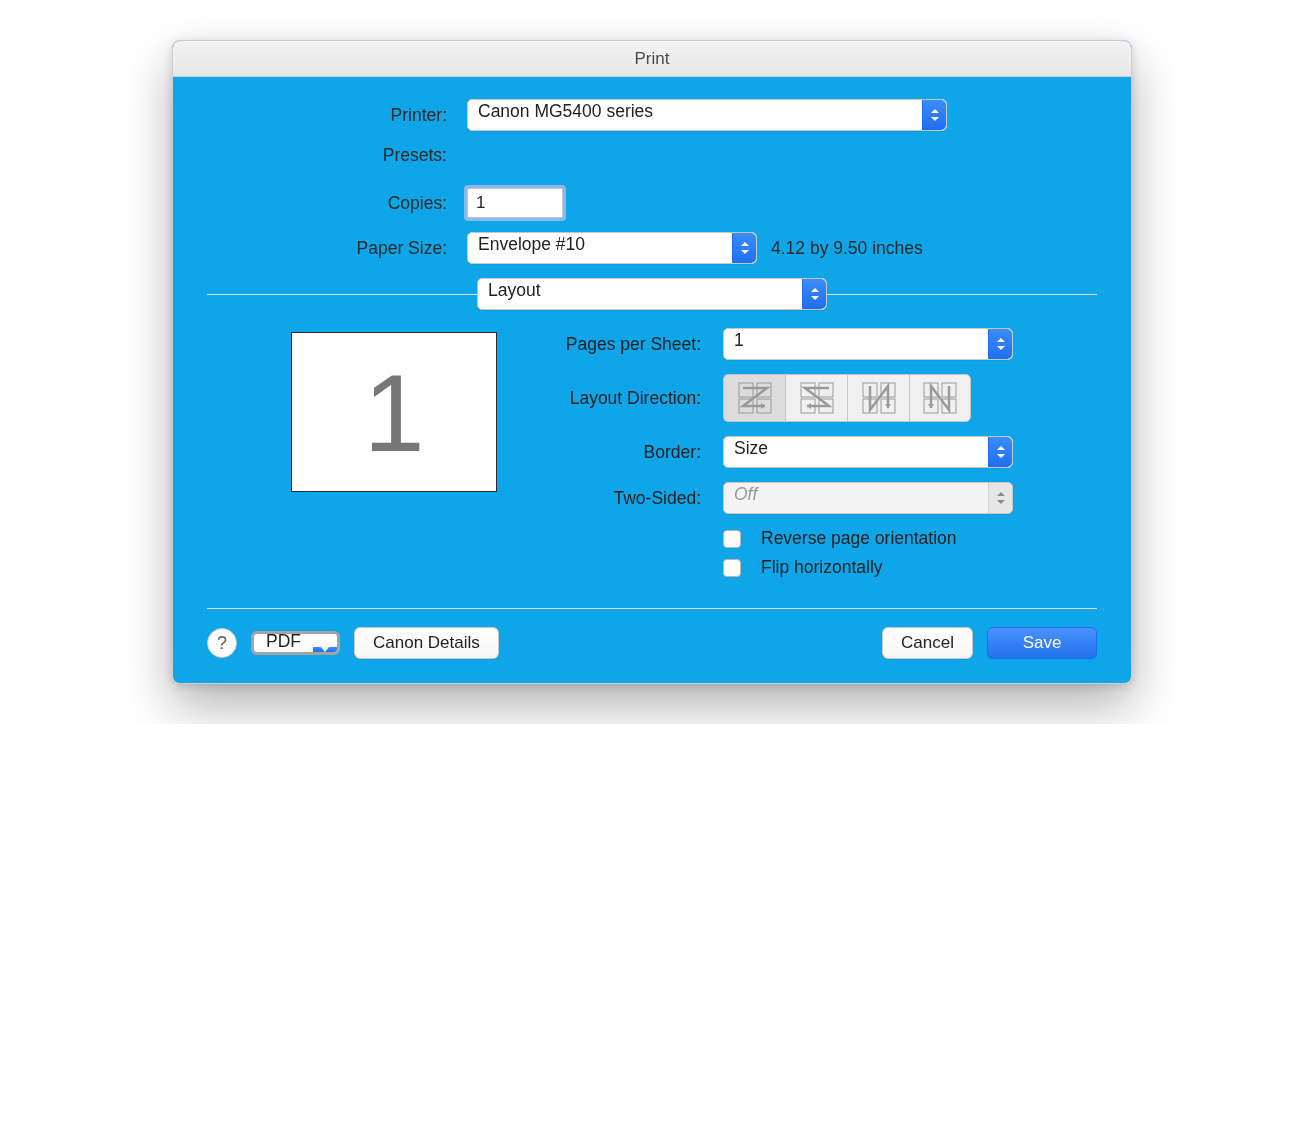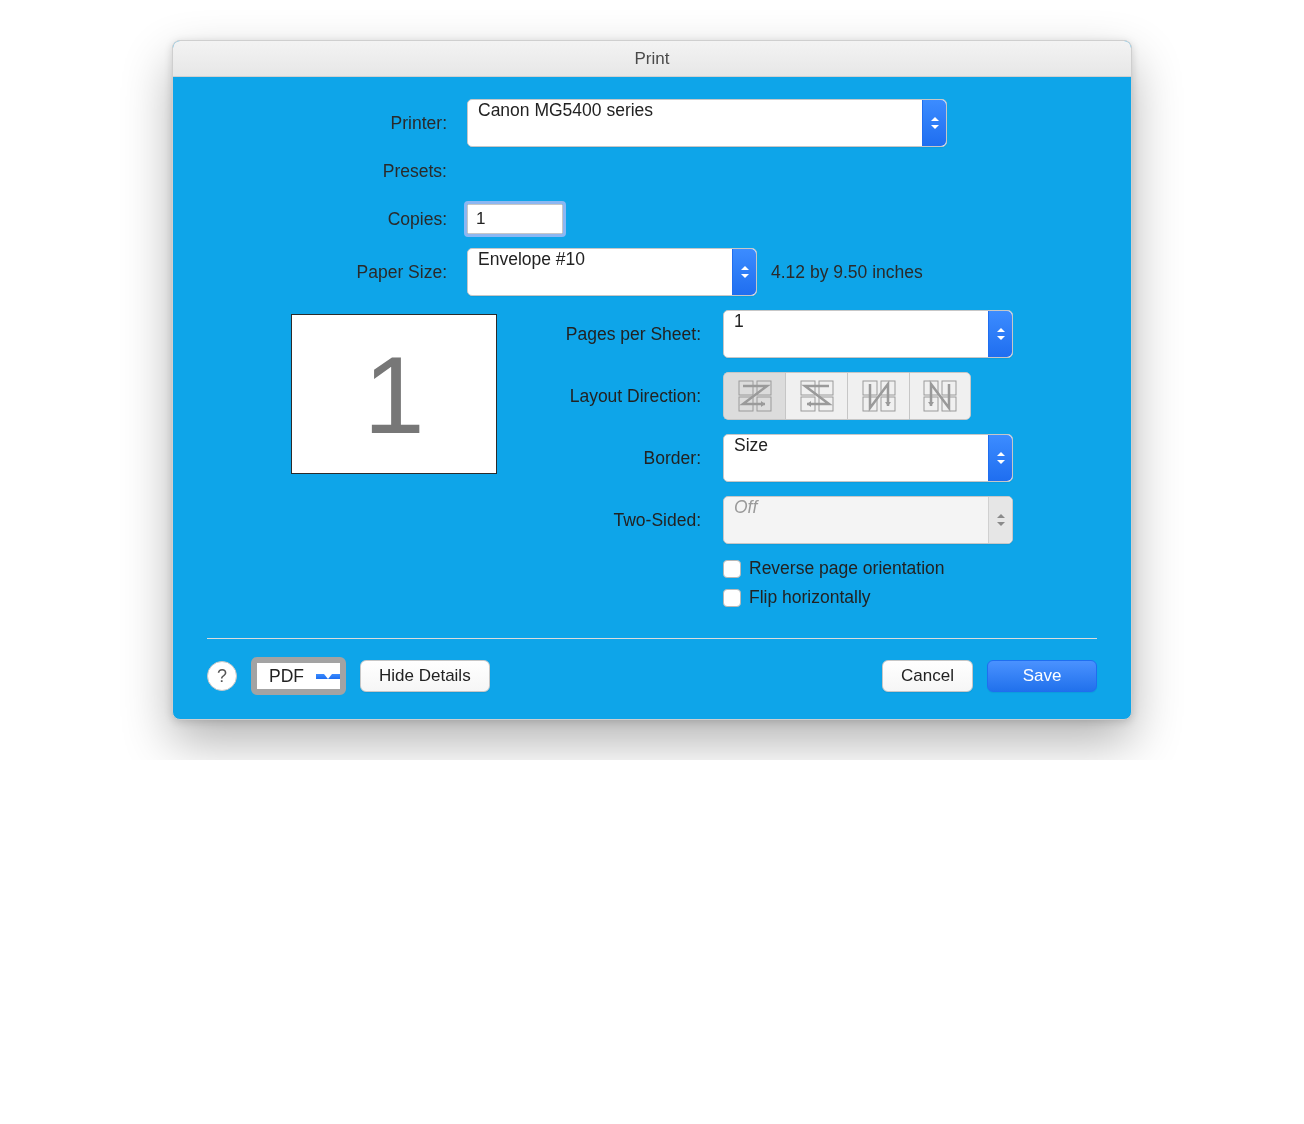--- a/index.html
+++ b/index.html
@@ -37,21 +37,22 @@
   text-align: right;
   padding-right: 20px;
   color: #2a2a2a;
 }
 .ctl { flex: 1; display: flex; align-items: center; }
 
 
 .popup {
   position: relative;
   display: inline-flex;
-  height: 48px;
+  align-items: center;
+  height: 32px;
   background: #fff;
   border: 1px solid #c7c7c7;
   border-radius: 5px;
   padding: 0 30px 8px 10px;
   box-shadow: 0 1px 1px rgba(0,0,0,0.05);
 }
 .popup.disabled { background: #f4f4f4; color: #9a9a9a; font-style: italic; }
 .popup .ind {
   position: absolute;
   right: 0; top: 0; bottom: 0;
@@ -107,21 +108,21 @@
   display:flex; align-items:center; justify-content:center;
   color:#9a9a9a;
   padding:0;
 }
 .segbtn:last-child { border-right-width:1px; border-radius: 0 5px 5px 0;}
 .segbtn:first-child { border-radius: 5px 0 0 5px; }
 .segbtn.selected { background:#dcdcdc; }
 .ldicon { width: 40px; height: 36px; }
 
 
-.checkrow { display:flex; align-items:center; gap:8px; margin-bottom: 8px; }
+.checkrow { display:flex; align-items:center; gap:20px; margin-bottom: 8px; }
 .checkbox {
   width:18px; height:18px; border:1px solid #b7b7b7; border-radius:4px; background:#fff;
   display:inline-block;
 }
 
 
 .footer { display:flex; align-items:center; gap:14px; margin-top: 12px; }
 .spacer { flex:1; }
 .btn {
   height: 32px; padding: 0 18px; border-radius: 6px; border:1px solid #c7c7c7;
@@ -131,22 +132,22 @@
 }
 .btn.primary {
   background: linear-gradient(#4a92ff,#2171ec); border-color:#1f6ef0; color:#fff;
 }
 .helpbtn {
   width:30px; height:30px; border-radius:50%; border:1px solid #c7c7c7;
   background:#fff; display:inline-flex; align-items:center; justify-content:center;
   font-size:18px; color:#555;
 }
 .pdfbtn {
-  display:inline-flex; align-items:center; height:38px; border-radius:6px; overflow:hidden;
-  border:6px solid #a3a3a3; background:#fff;
+  display:inline-flex; align-items:flex-end; height:24px; border-radius:6px; overflow:hidden;
+  border:3px solid #a3a3a3; background:#fff;
 }
 .pdfbtn .txt { padding:0 12px; display:flex; align-items:center; }
 .pdfbtn .drop {
   width:24px; background:linear-gradient(#3c8cff,#1f6ef0);
   display:flex; align-items:center; justify-content:center;
 }
 .pdfbtn .drop::after {
   content:""; width:0; height:0; border-left:4px solid transparent; border-right:4px solid transparent;
   border-top:5px solid #fff;
 }
@@ -186,20 +187,28 @@
       <div class="lbl">Paper Size:</div>
       <div class="ctl">
         <div class="popup" style="width:290px">
           <span>Envelope #10</span>
           <span class="ind"></span>
         </div>
         <span class="sizetext">4.12 by 9.50 inches</span>
       </div>
     </div>
 
+    <div class="centersection">
+      <div class="line"></div>
+      <div class="popup" style="width:350px; margin:0 0 0 0;">
+        <span>Layout</span>
+        <span class="ind"></span>
+      </div>
+      <div class="line"></div>
+    </div>
 
     <div class="layoutarea">
       <div class="preview">
         <div class="preview-num">1</div>
       </div>
 
       <div class="layout-rows">
         <div class="layout-row">
           <div class="layout-lbl">Pages per Sheet:</div>
           <div class="popup" style="width:290px">
@@ -290,21 +299,21 @@
 
     <div class="footer">
       <div class="helpbtn">
         <span>?</span>
       </div>
       <div class="pdfbtn">
         <span class="txt">PDF</span>
         <span class="drop"></span>
       </div>
       <div class="btn">
-        <span>Hide Details</span>
+        <span>Canon Details</span>
       </div>
       <div class="spacer"></div>
       <div class="btn">
         <span>Cancel</span>
       </div>
       <div class="btn primary" style="min-width:110px">
         <span>Save</span>
       </div>
     </div>
 

